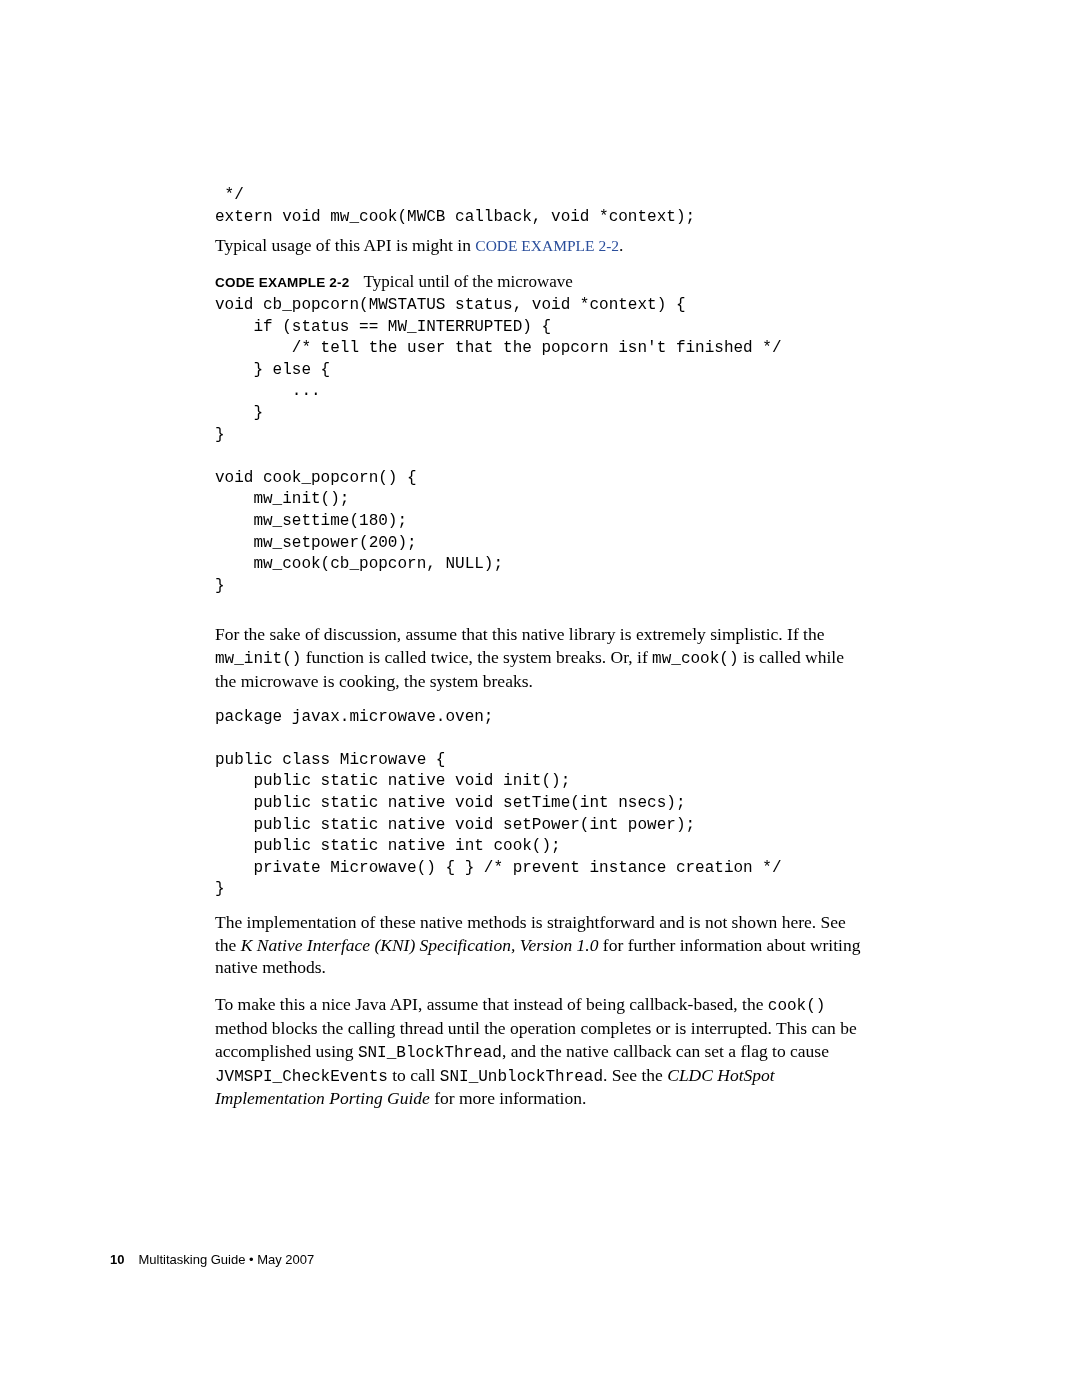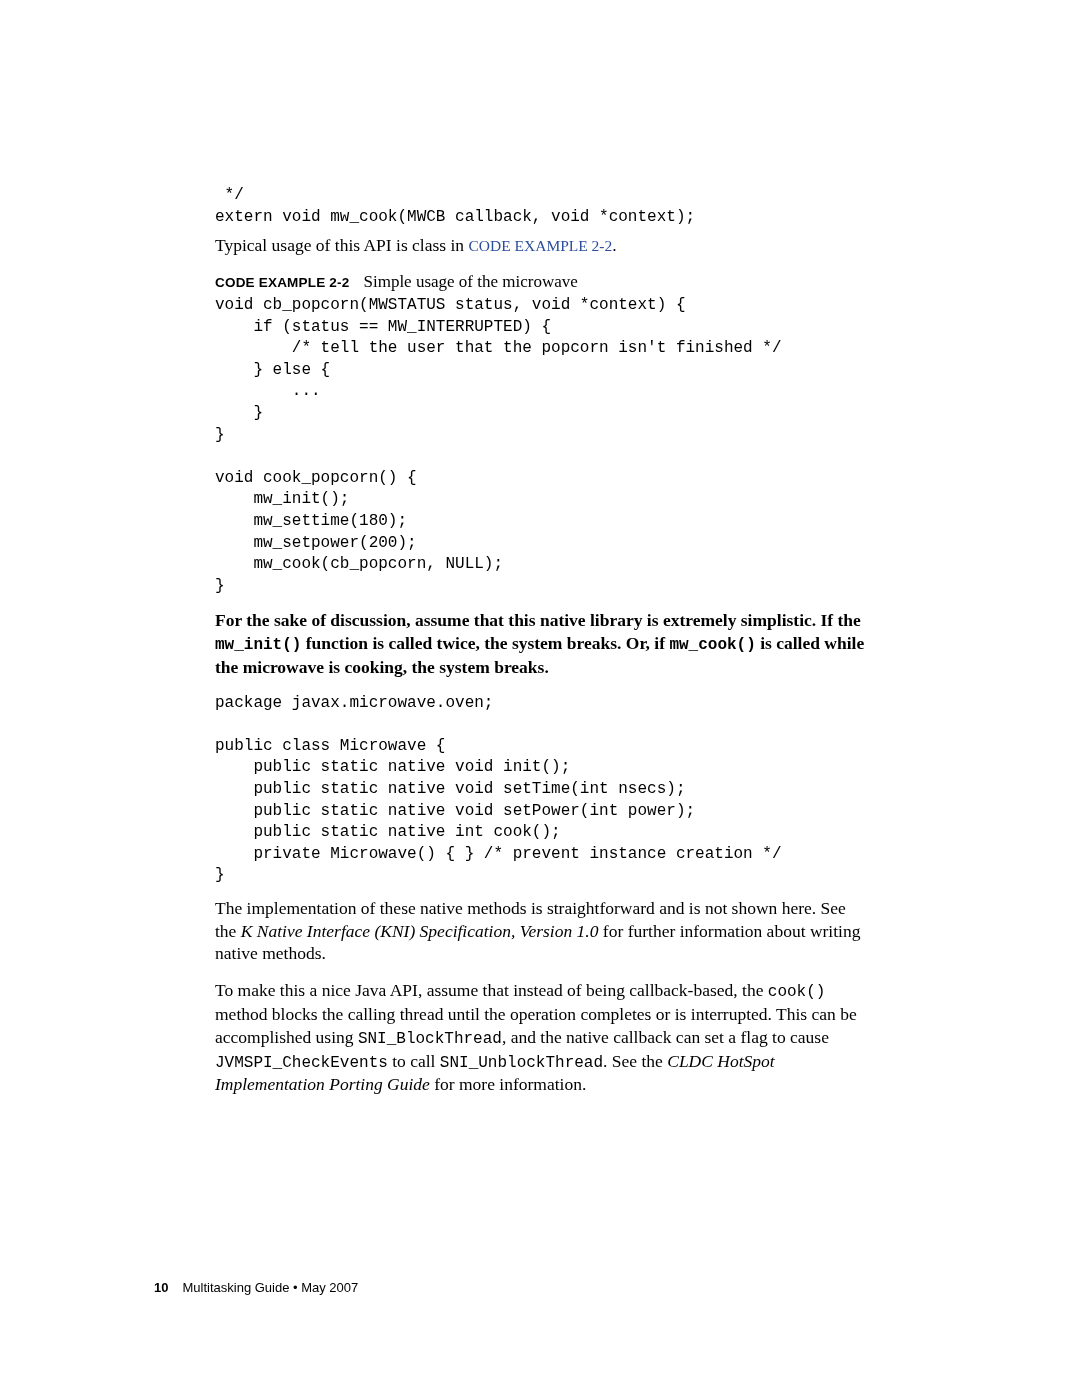--- a/index.html
+++ b/index.html
@@ -56,63 +56,62 @@
     font-family: "Courier New", Courier, monospace;
     font-size: 16px;
   }
   .italic {
     font-style: italic;
     text-align: center;
   }
   .footer {
     position: absolute;
     left: 110px;
-    top: 1280px;
+    top: 1252px;
     font-family: Arial, Helvetica, sans-serif;
     font-size: 13px;
     color: #000;
-    margin-left: 44px;
   }
   .footer .pnum {
     font-weight: bold;
     margin-right: 14px;
   }
 </style>
 </head>
 <body>
 
 <div class="page">
 
   <pre class="code"> */
 extern void mw_cook(MWCB callback, void *context);</pre>
 
   <p class="body-text">
-    <span>Typical usage of this API is class in </span><a class="ref" href="#">CODE EXAMPLE 2-2</a><span>.</span>
+    <span>Typical usage of this API is might in </span><a class="ref" href="#">CODE EXAMPLE 2-2</a><span>.</span>
   </p>
 
   <div class="example-header">
-    <span class="label">CODE EXAMPLE 2-2</span><span class="caption">Simple usage of the microwave</span>
+    <span class="label">CODE EXAMPLE 2-2</span><span class="caption">Typical until of the microwave</span>
   </div>
 
   <pre class="code">void cb_popcorn(MWSTATUS status, void *context) {
     if (status == MW_INTERRUPTED) {
         /* tell the user that the popcorn isn't finished */
     } else {
         ...
     }
 }
 
 void cook_popcorn() {
     mw_init();
     mw_settime(180);
     mw_setpower(200);
     mw_cook(cb_popcorn, NULL);
 }</pre>
 
-  <p class="body-text" style="margin-top:12px;font-weight:bold;">
+  <p class="body-text" style="margin-top:26px;">
     <span>For the sake of discussion, assume that this native library is extremely simplistic. If the </span><span class="mono-inline">mw_init()</span><span> function is called twice, the system breaks. Or, if </span><span class="mono-inline">mw_cook()</span><span> is called while the microwave is cooking, the system breaks.</span>
   </p>
 
 
 
   <pre class="code">package javax.microwave.oven;
 
 public class Microwave {
     public static native void init();
     public static native void setTime(int nsecs);

